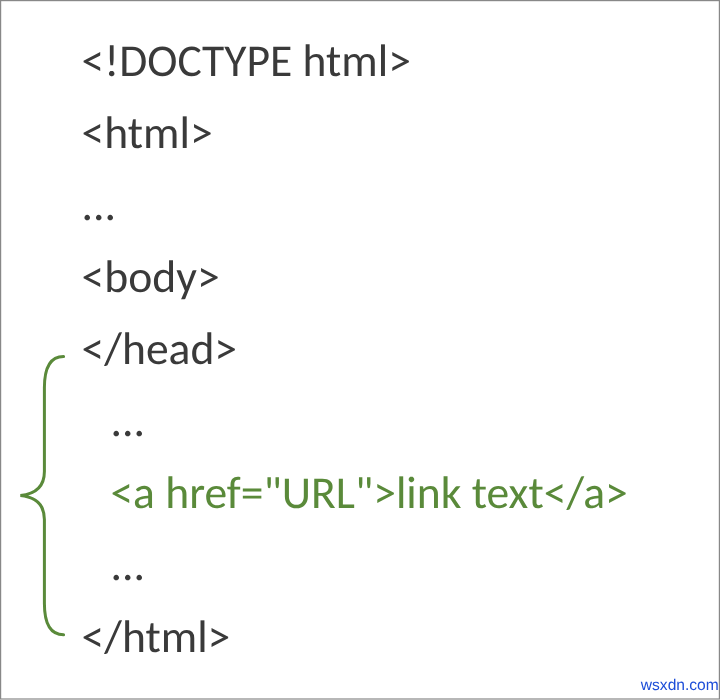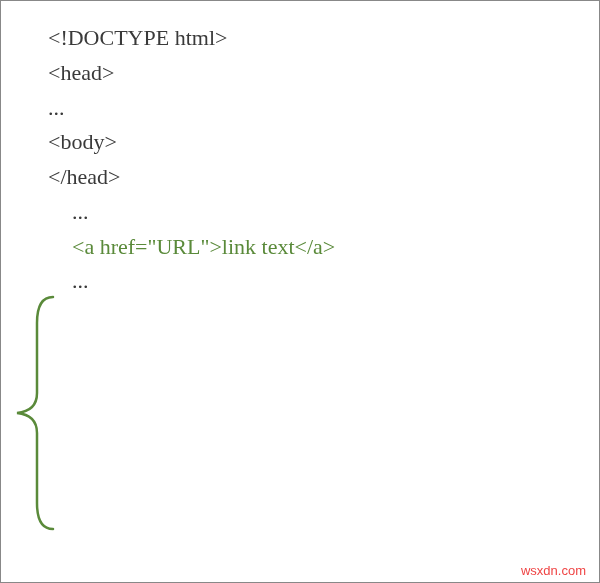--- a/index.html
+++ b/index.html
@@ -11,64 +11,64 @@
       width: 600px;
       height: 583px;
       background: #ffffff;
       font-family: Calibri, Arial, sans-serif;
       position: relative;
       border: 1px solid #888;
     }
     .code-block {
       position: absolute;
       top: 20px;
-      left: 47px;
-      font-size: 22px;
+      left: 67px;
+      font-size: 38px;
       color: #3a3a3a;
       line-height: 1.58;
-      font-family: Liberation Serif, serif;
     }
     .code-line {
       white-space: pre;
     }
     .indented {
       padding-left: 24px;
     }
     .highlight {
       color: #5a8a3a;
     }
     .brace {
       position: absolute;
       left: 8px;
       top: 292px;
       width: 48px;
       height: 240px;
     }
     .watermark {
       position: absolute;
       bottom: 4px;
-      right: 13px;
+      right: 0;
       font-size: 13px;
-      color: #ef4444;
+      color: #1d4ed8;
       font-family: Arial, sans-serif;
     }
   </style>
 </head>
 <body>
 
 <div class="brace">
   <svg width="48" height="240" viewBox="0 0 48 240">
     <path d="M 44 4 Q 28 4 28 30 L 28 100 Q 28 118 8 120 Q 28 122 28 140 L 28 210 Q 28 236 44 236" stroke="#5a8a3a" stroke-width="2.5" fill="none" stroke-linecap="round"></path>
   </svg>
 </div>
 
 <div class="code-block">
   <div class="code-line">&lt;!DOCTYPE html&gt;</div>
-  <div class="code-line">&lt;head&gt;</div>
+  <div class="code-line">&lt;html&gt;</div>
   <div class="code-line">...</div>
   <div class="code-line">&lt;body&gt;</div>
   <div class="code-line">&lt;/head&gt;</div>
   <div class="code-line indented">...</div>
   <div class="code-line indented highlight">&lt;a href="URL"&gt;link text&lt;/a&gt;</div>
   <div class="code-line indented">...</div>
+  <div class="code-line">&lt;/html&gt;</div>
 </div>
 
 <div class="watermark">wsxdn.com</div>
 
 </body></html>

